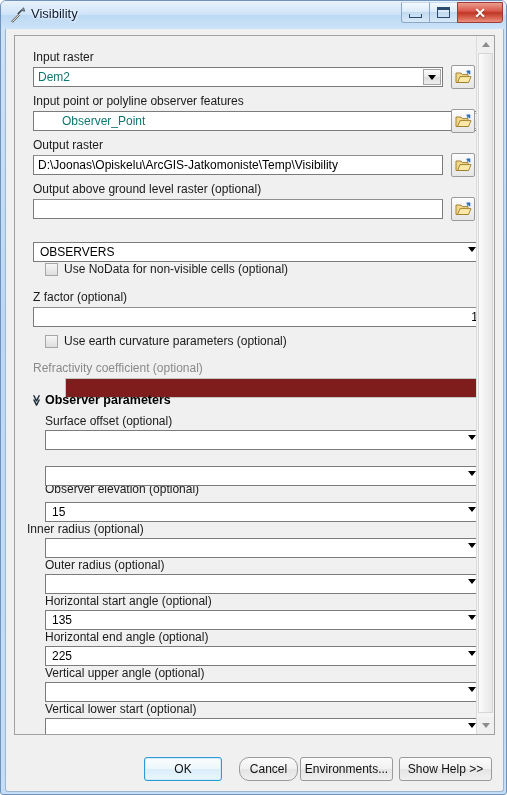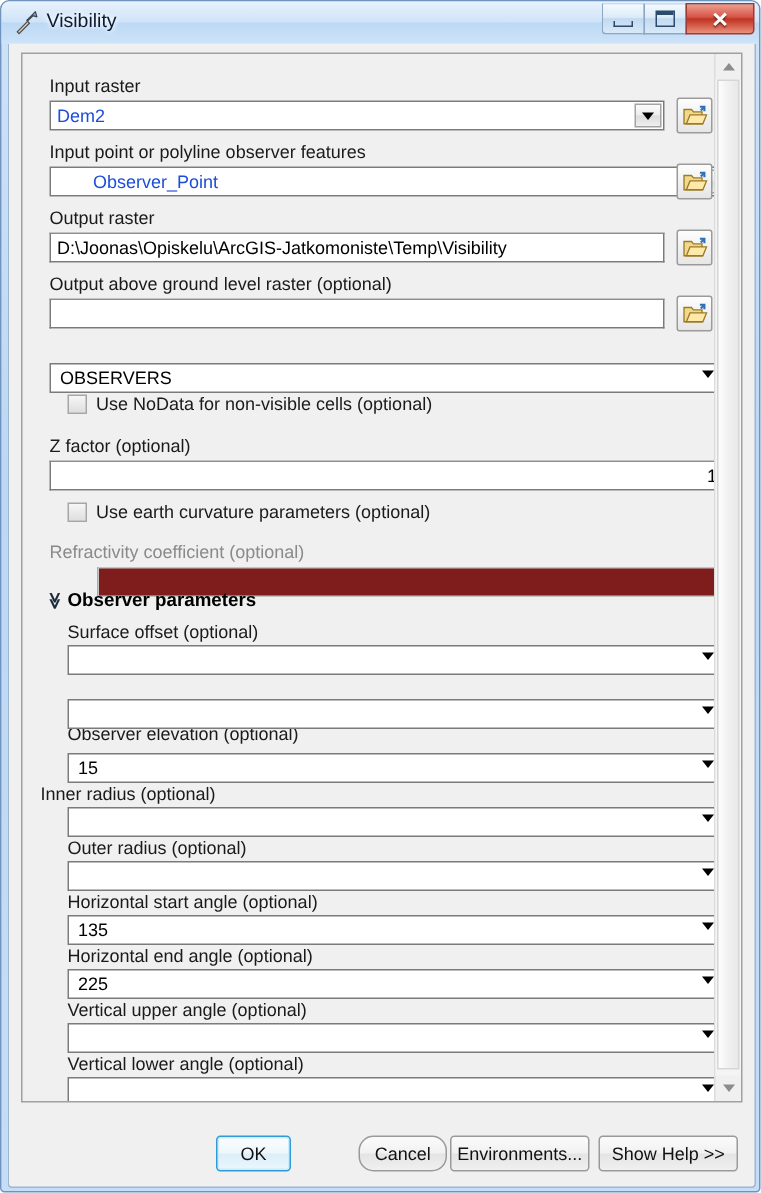--- a/index.html
+++ b/index.html
@@ -202,21 +202,21 @@
     position: absolute;
     box-sizing: border-box;
     height: 20px;
     background: #ffffff;
     border: 1px solid #7b7b7b;
     font-size: 12px;
     line-height: 18px;
     padding: 0 24px 0 4px;
     white-space: nowrap;
     overflow: hidden;
-    color: #1d4ed8;
+    color: #0f766e;
   }
   .combo-raised .drop {
     position: absolute;
     right: 1px; top: 1px;
     width: 18px; height: 16px;
     background: linear-gradient(to bottom, #fbfbfb 0%, #ededed 48%, #dcdcdc 52%, #efefef 100%);
     border: 1px solid #a3a3a3;
     box-sizing: border-box;
     display: flex; align-items: center; justify-content: center;
   }
@@ -442,21 +442,21 @@
           <span>225</span>
           <span class="drop"><span class="tri-down"></span></span>
         </div>
 
         <div class="lbl" style="left:30px; top:630px;">Vertical upper angle (optional)</div>
         <div class="combo-flat" style="left:30px; top:646px; width:438px;">
           <span></span>
           <span class="drop"><span class="tri-down"></span></span>
         </div>
 
-        <div class="lbl" style="left:30px; top:666px;">Vertical lower angle (optional)</div>
+        <div class="lbl" style="left:30px; top:666px;">Vertical lower start (optional)</div>
         <div class="combo-flat" style="left:30px; top:682px; width:438px;">
           <span></span>
           <span class="drop"><span class="tri-down"></span></span>
         </div>
 
       </div>
 
       <div class="scrollbar">
         <div class="sb-btn sb-up">
           <span class="sb-arrow up"></span>
@@ -464,20 +464,20 @@
         <div class="sb-track">
           <div class="sb-thumb"></div>
         </div>
         <div class="sb-btn sb-down">
           <span class="sb-arrow down"></span>
         </div>
       </div>
     </div>
 
     <div class="buttonbar">
-      <div class="btn default" style="left:138px; top:0; width:50px;">OK</div>
+      <div class="btn default" style="left:138px; top:0; width:78px;">OK</div>
       <div class="btn" style="left:233px; top:0; width:59px;border-radius:10px;">Cancel</div>
       <div class="btn" style="left:294px; top:0; width:93px;">Environments...</div>
       <div class="btn" style="left:393px; top:0; width:93px;">Show Help &gt;&gt;</div>
     </div>
 
   </div>
 </div>
 
 </body></html>

